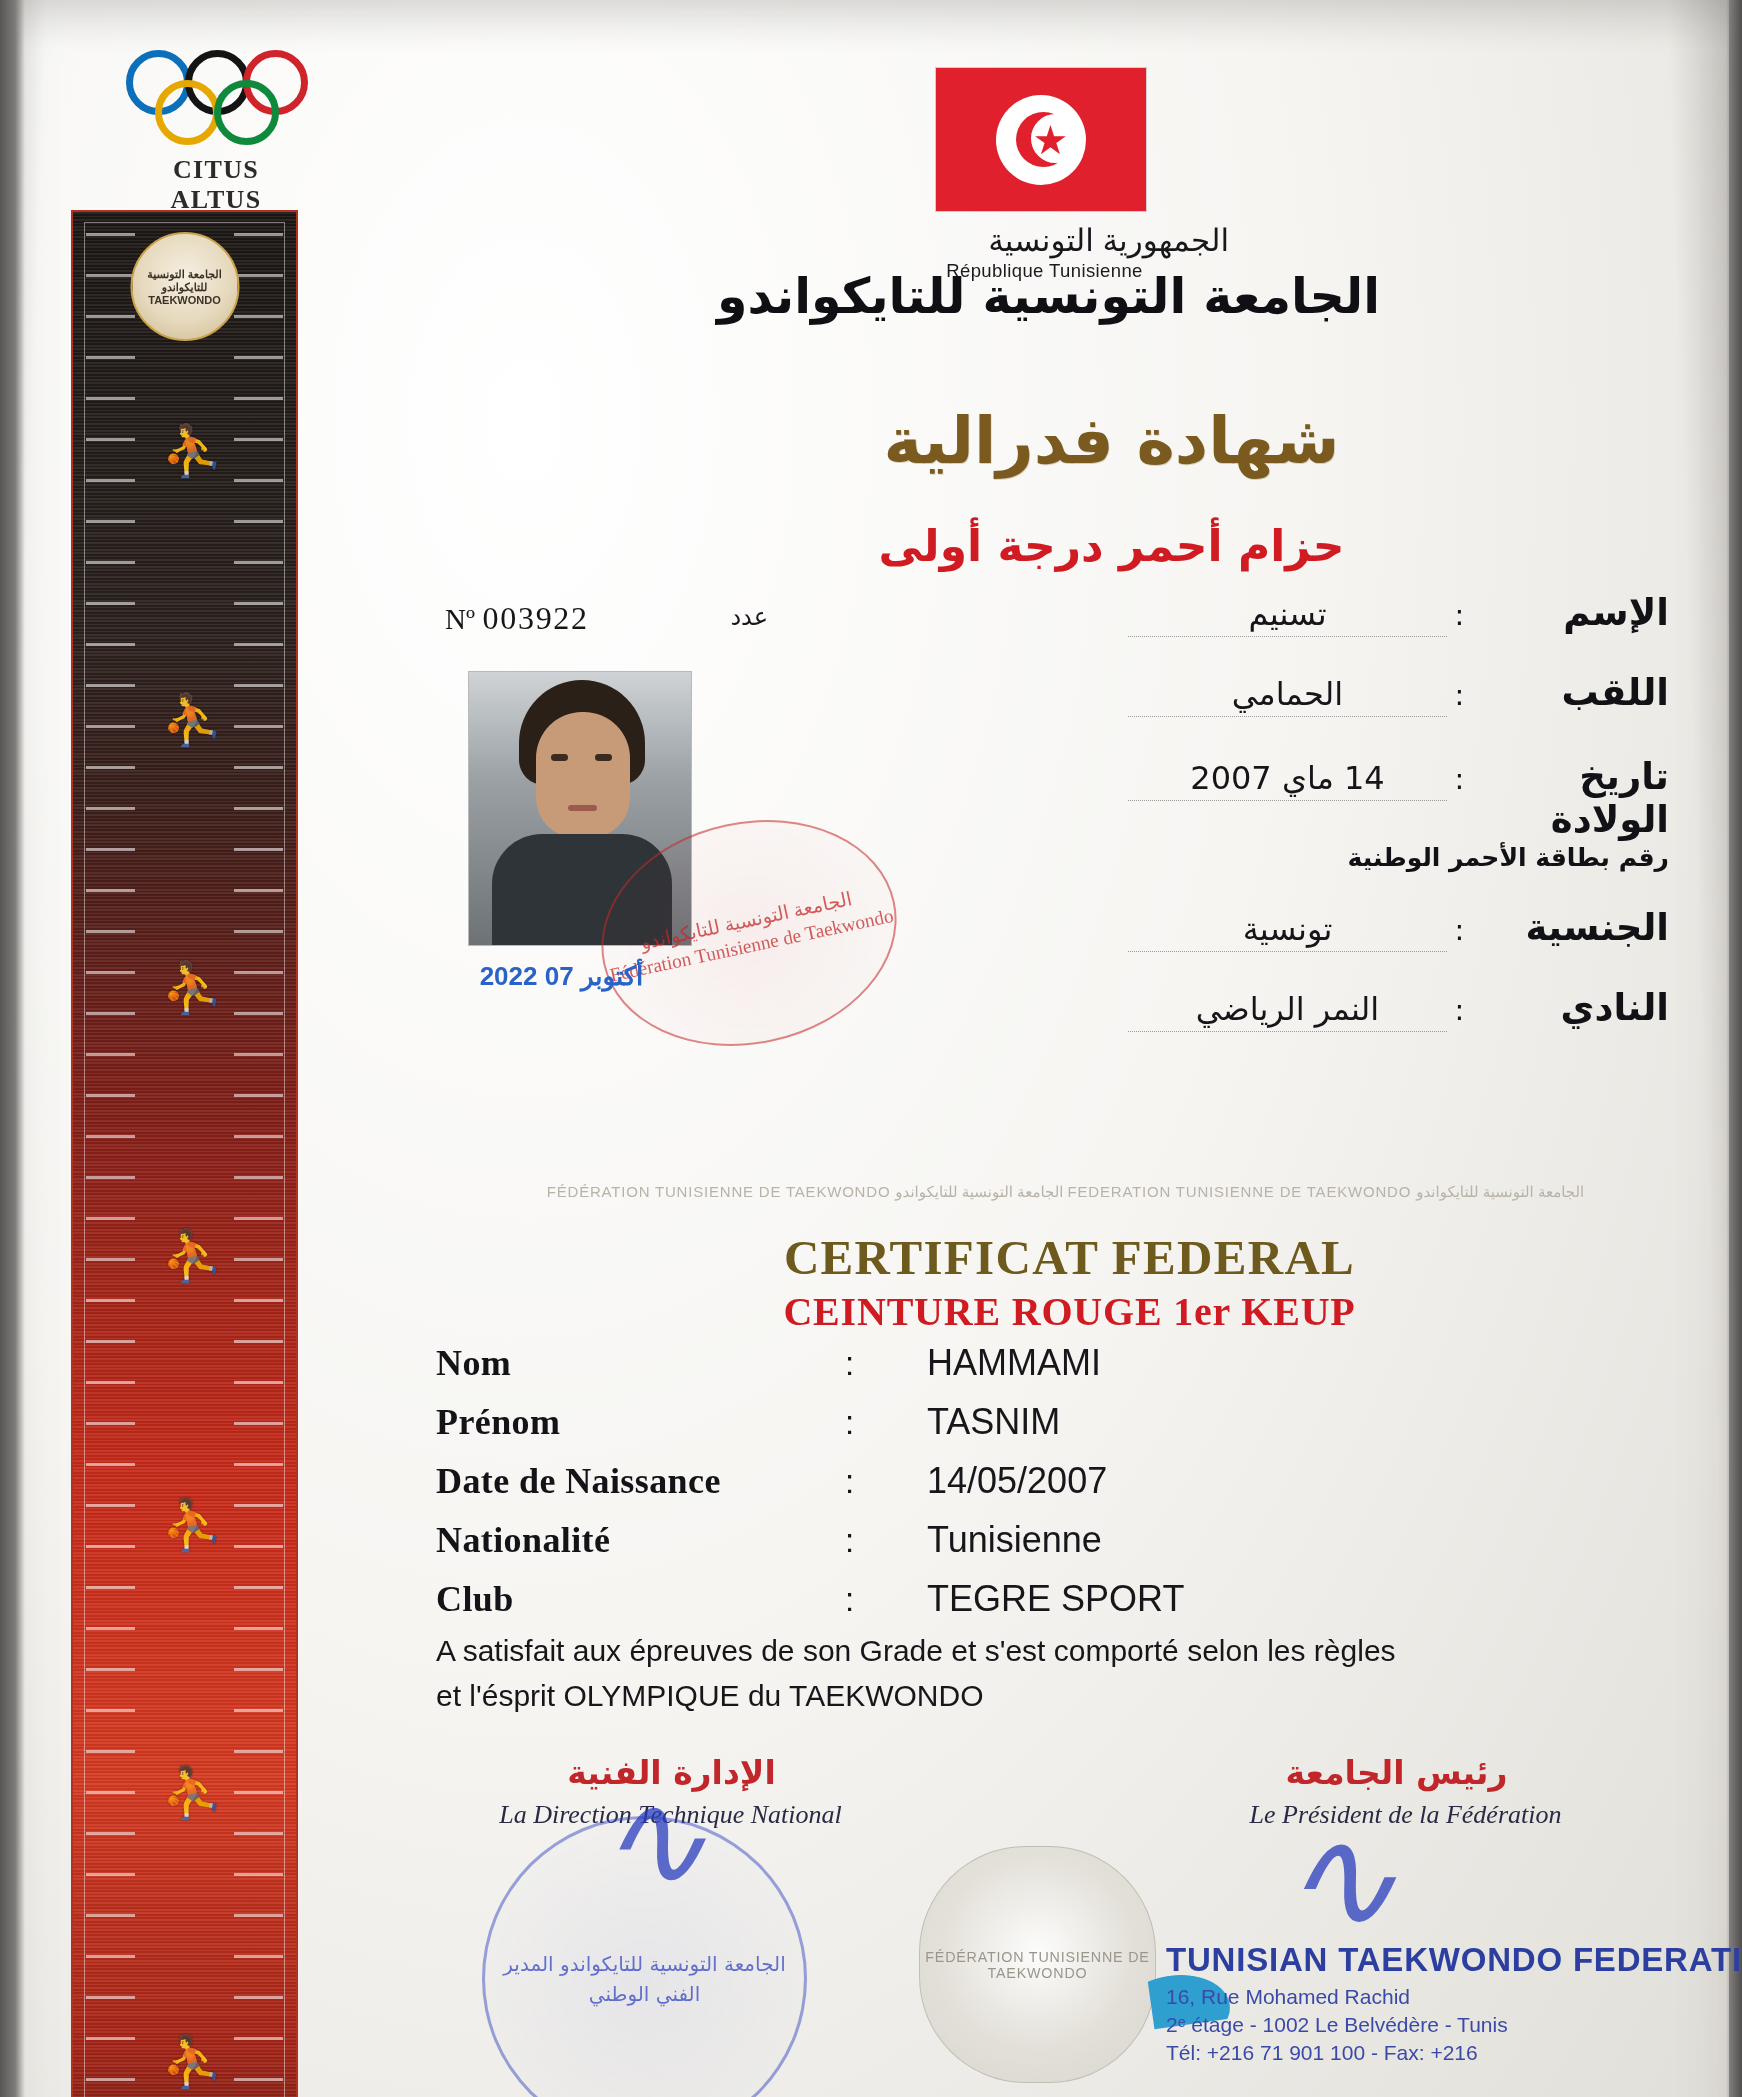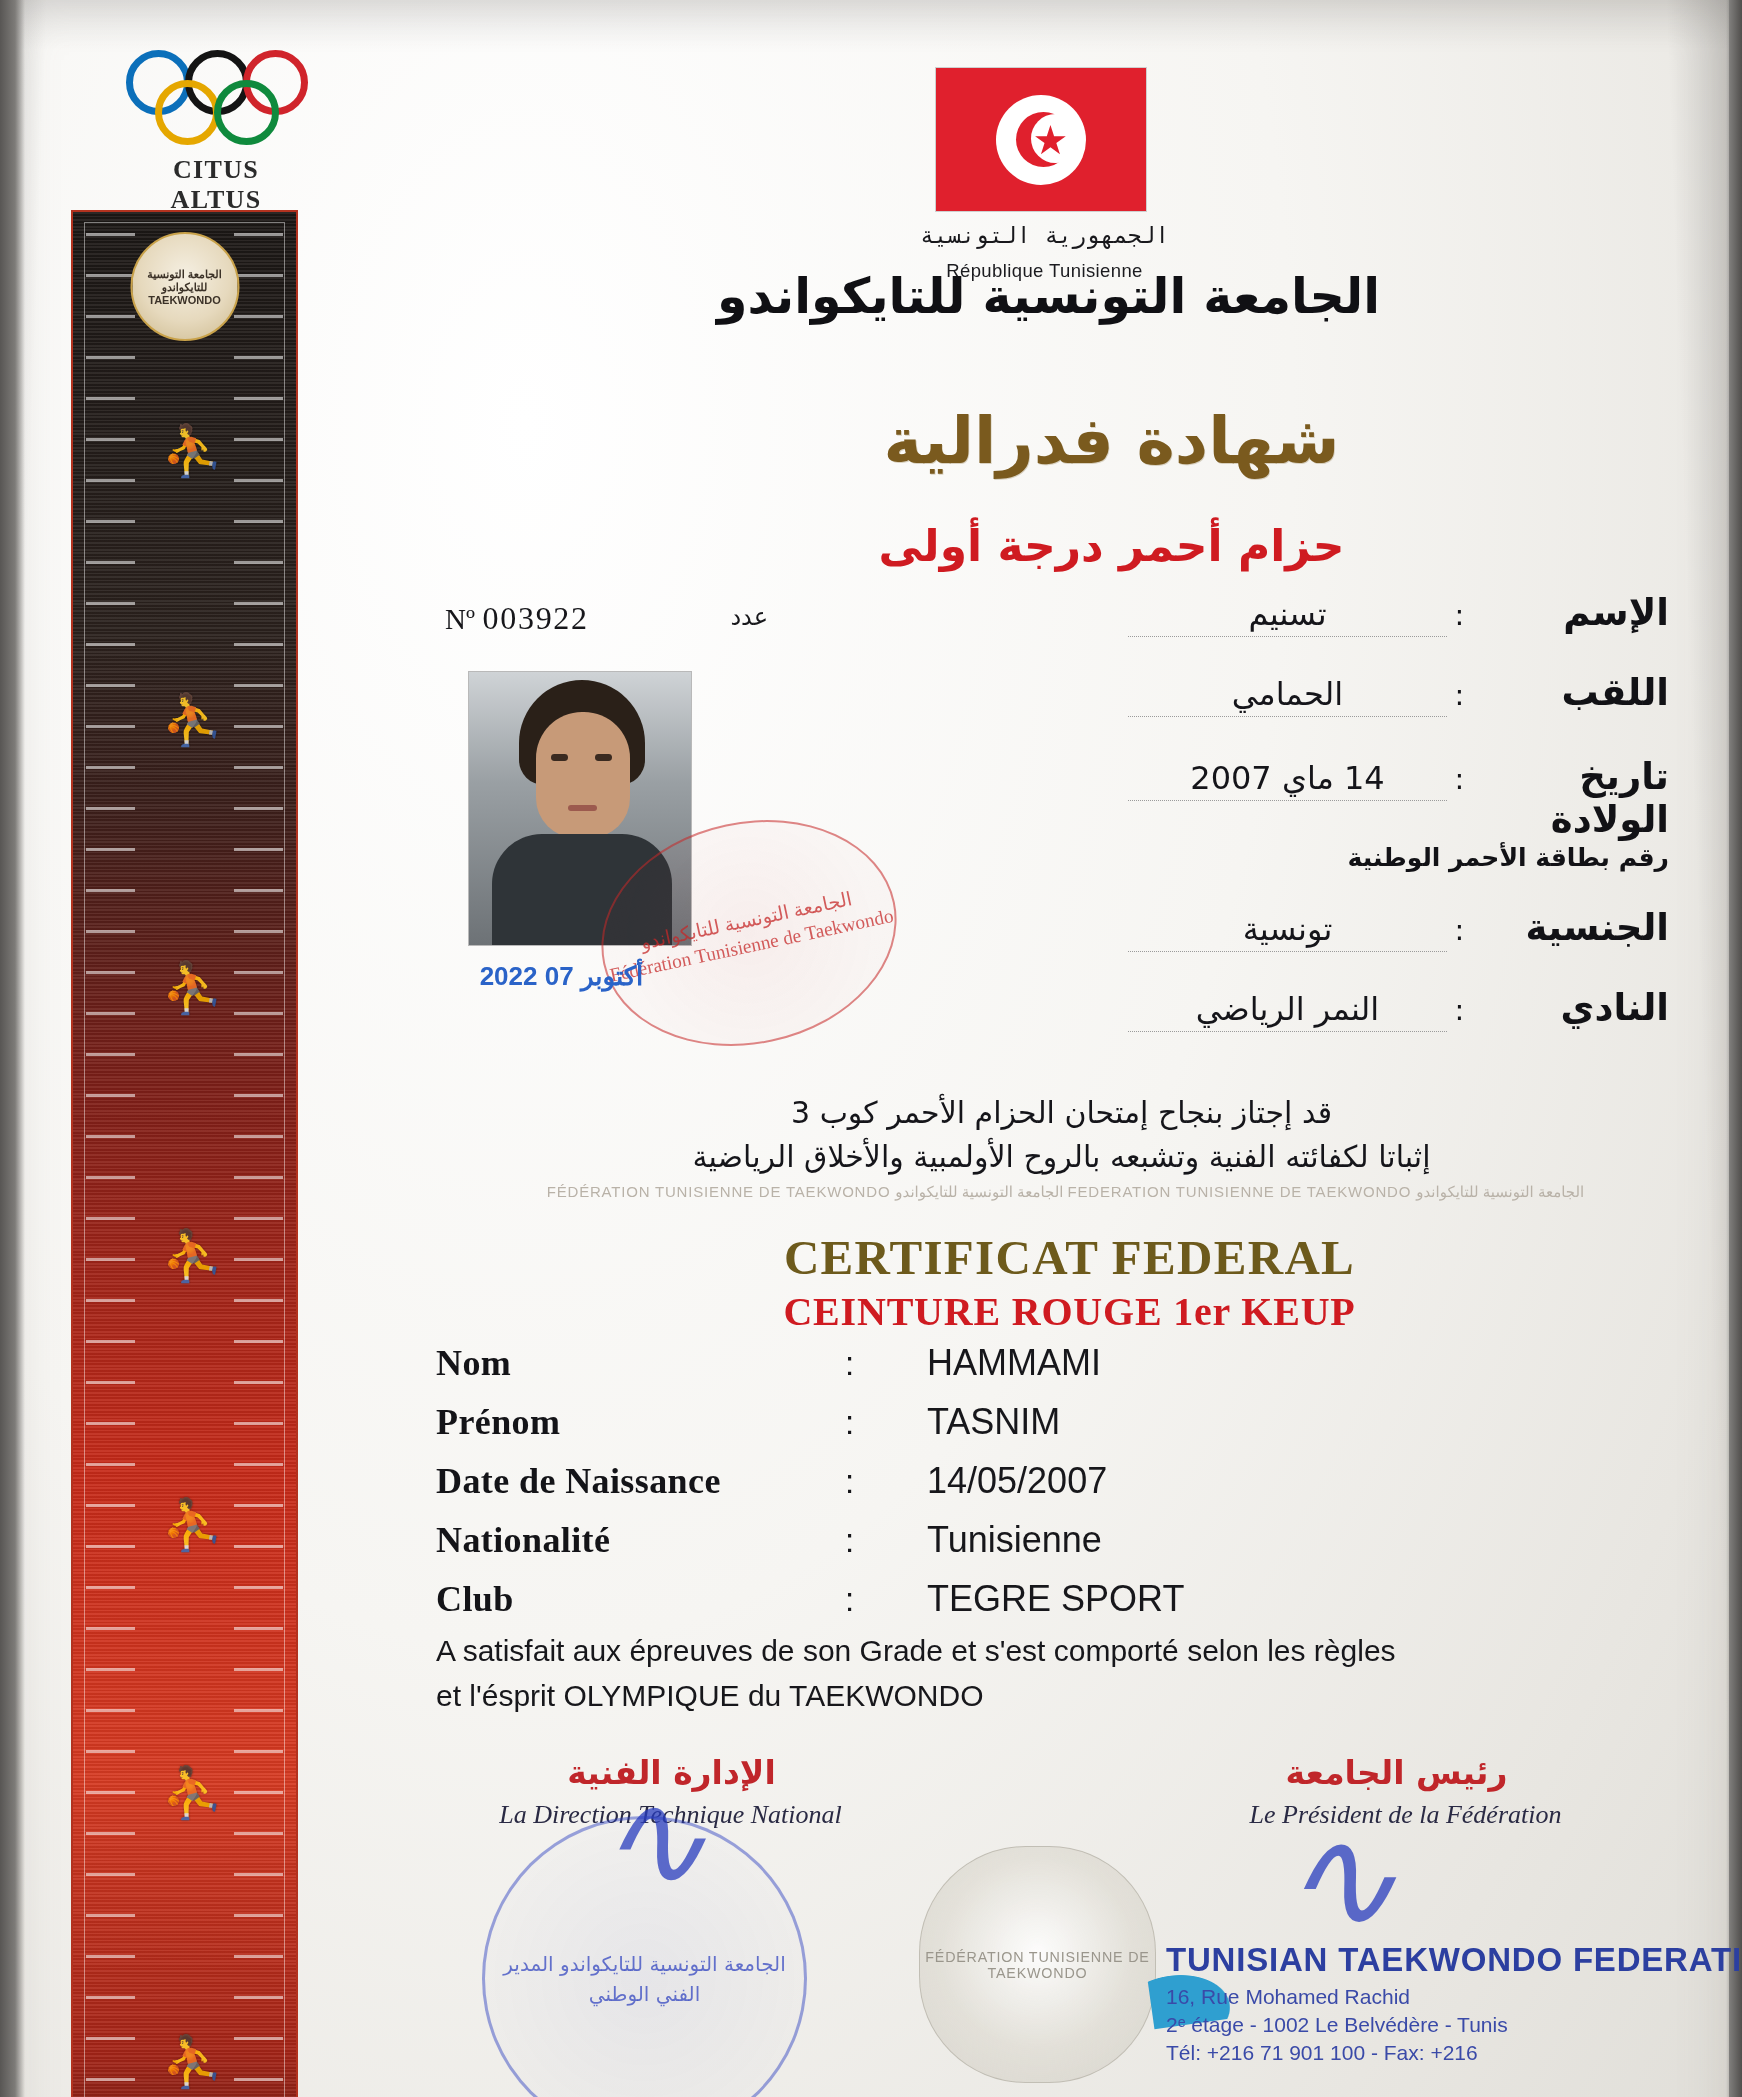--- a/index.html
+++ b/index.html
@@ -119,22 +119,22 @@
   .flag .crescent:after{
     content:""; position:absolute; left:15px; top:2.5px; width:49px; height:49px;
     border-radius:50%; background:#ffffff;
   }
   .flag .star {
     position:absolute; right:17.6px; top:31px; color:#e0202d; font-size:40px; line-height:0.7;
   }
 
   
   .rep-ar {
-    position:absolute; left:860px; top:222px; width:369px; text-align:center;
-    font-family:Liberation Mono, monospace; font-size:23px; color:#18181c; direction:rtl;
+    position:absolute; left:860px; top:222px; width:369px; 
+    font-family:Liberation Sans, sans-serif; font-size:31px; color:#18181c; direction:rtl;
   }
   .rep-fr {
     position:absolute; left:860px; top:260px; width:369px; text-align:center;
     font-size:18.5px; color:#1b1b1f; letter-spacing:0.4px;
   }
   .fed-ar {
     position:absolute; left:440px; top:268px; width:1217px; text-align:center;
     font-family:"DejaVu Sans", sans-serif; font-size:49px; font-weight:bold; color:#101014; direction:rtl;
   }
   .fed-fr {
@@ -410,24 +410,20 @@
     <span class="colon">:</span>
     <span class="val">النمر الرياضي</span>
   </div>
 
   <div class="stamp-red">
     <span>الجامعة التونسية للتايكواندو
 Fédération Tunisienne de Taekwondo</span>
   </div>
   <div class="stamp-date">2022 أكتوبر 07</div>
 
-  <div class="ar-body">
-    <div>قد إجتاز  بنجاح إمتحان الحزام الأحمر كوب 3</div>
-    <div>إثباتا لكفائته الفنية وتشبعه بالروح الأولمبية والأخلاق الرياضية</div>
-  </div>
 
   <div class="watermark-line">FÉDÉRATION TUNISIENNE DE TAEKWONDO الجامعة التونسية للتايكواندو FEDERATION TUNISIENNE DE TAEKWONDO الجامعة التونسية للتايكواندو</div>
 
   <div class="fr-title">CERTIFICAT FEDERAL</div>
   <div class="fr-sub">CEINTURE ROUGE 1er KEUP</div>
 
   <div class="fr-rows">
     <div class="fr-row">
       <span class="k">Nom</span>
       <span class="c">:</span>

